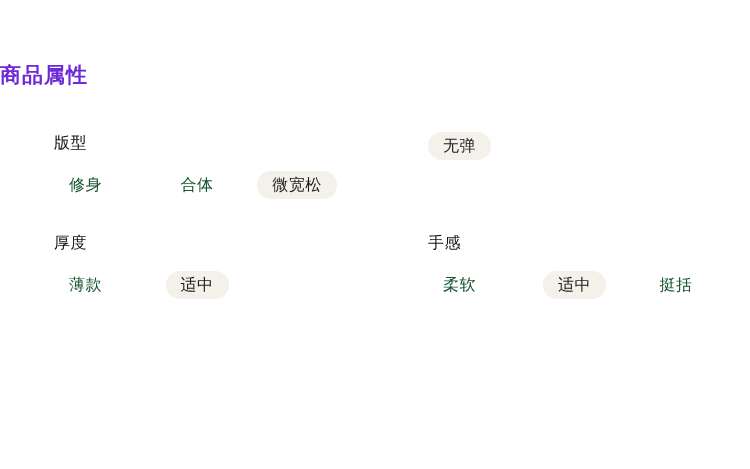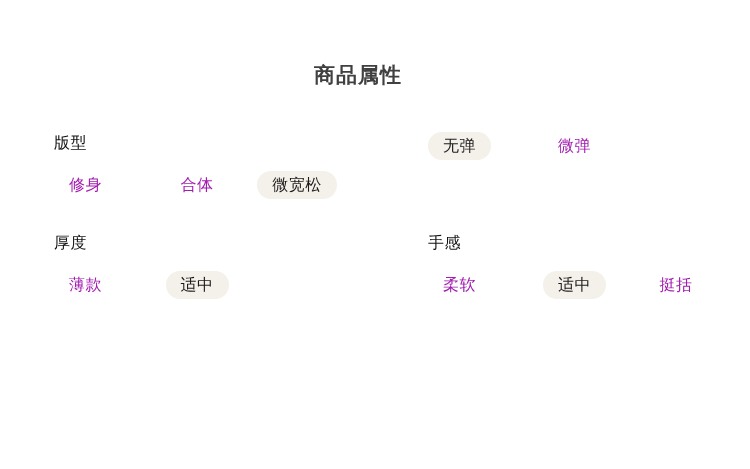--- a/index.html
+++ b/index.html
@@ -23,25 +23,24 @@
     position: relative;
     background: #ffffff;
   }
 
   
   .page-title {
     position: absolute;
     top: 60px;
     left: 0;
     width: 716px;
-    text-align: center;
     font-size: 21px;
     font-weight: 700;
     letter-spacing: 1px;
-    color: #404040;
+    color: #6d28d9;
     line-height: 30px;
   }
 
   
   .attr-grid {
     position: absolute;
     top: 132px;
     left: 0;
     width: 750px;
     display: grid;
@@ -89,21 +88,21 @@
     display: inline-flex;
     align-items: center;
     justify-content: center;
     box-sizing: border-box;
     height: 28px;
     padding: 0 15px;
     border-radius: 14px;
     font-size: 16px;
     line-height: 28px;
     letter-spacing: 0.5px;
-    color: #a21caf;
+    color: #14532d;
     background: transparent;
     white-space: nowrap;
     cursor: pointer;
     user-select: none;
   }
   .option.selected {
     background: #f4f1ea;
     color: #1a1a1a;
   }
 </style>
@@ -128,23 +127,20 @@
           <div class="option-cell">
             <span class="option selected">微宽松</span>
           </div>
         </div>
       </div>
       <div class="attr-group col-right">
         <div class="options">
           <div class="option-cell">
             <span class="option selected">无弹</span>
           </div>
-          <div class="option-cell">
-            <span class="option">微弹</span>
-          </div>
         </div>
       </div>
       <div class="attr-group col-left">
         <div class="group-label">厚度</div>
         <div class="options">
           <div class="option-cell">
             <span class="option">薄款</span>
           </div>
           <div class="option-cell">
             <span class="option selected">适中</span>

